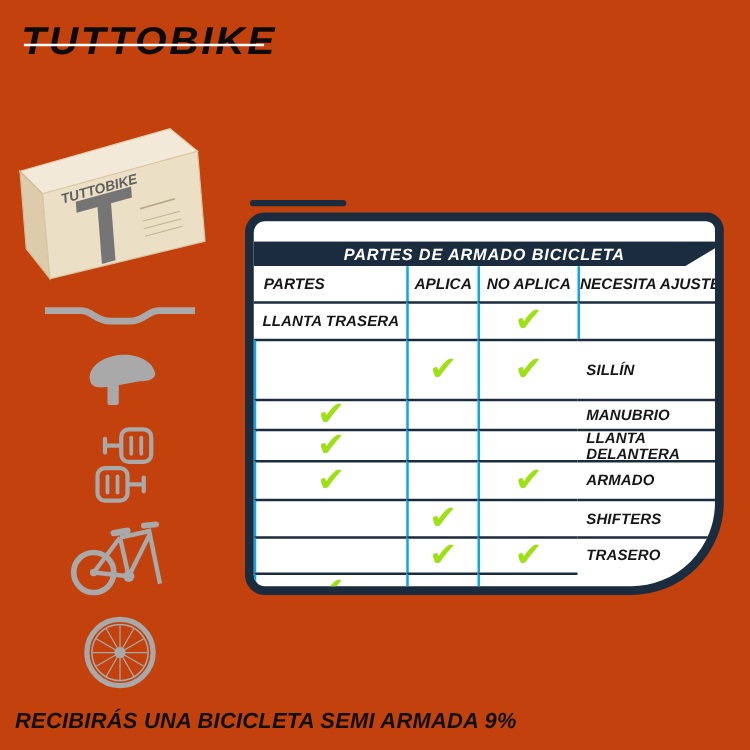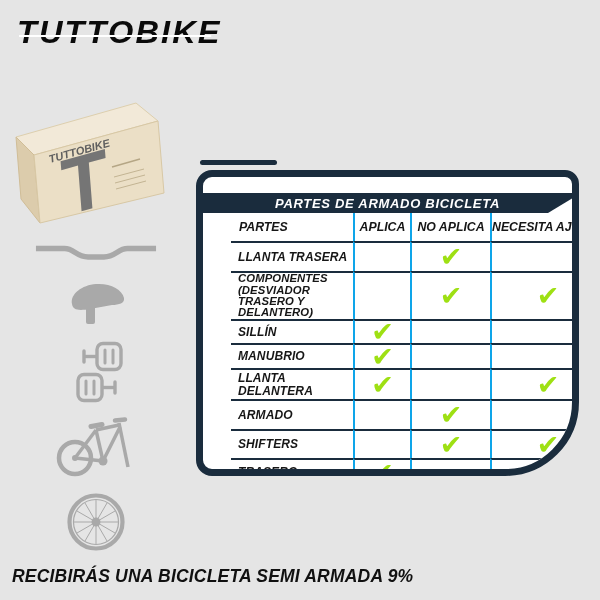--- a/index.html
+++ b/index.html
@@ -1,17 +1,17 @@
 <!DOCTYPE html>
 <html><head>
 <meta charset="utf-8">
 <style>
   html,body{margin:0;padding:0;}
   body{font-family:"Liberation Sans","DejaVu Sans",sans-serif;background:#ffffff;}
-  .canvas{position:relative;width:600px;height:600px;background:#e5e5e5;overflow:hidden;}
+  .canvas{position:relative;width:600px;height:600px;background:#c2410c;overflow:hidden;}
 
   
   .logo{
     position:absolute;left:17px;top:15px;
     font-size:31px;font-weight:900;font-style:italic;
     letter-spacing:2px;color:#0b0b0b;white-space:nowrap;
     transform:scaleX(1.05);transform-origin:left center;
   }
   .logo::after{ 
     content:"";position:absolute;left:2px;right:10px;top:56%;height:2px;background:#ffffff;
@@ -52,21 +52,20 @@
     margin-top:16px;
   }
   .band span{
     color:#ffffff;font-size:13px;font-weight:800;font-style:italic;letter-spacing:.7px;
     white-space:nowrap;
   }
   .grid{
     display:grid;height:calc(100% - 20px);
     grid-template-columns:122px 57px 80px 1fr;
     grid-template-rows:28px 30px 48px 24px 25px 31px 30px 29px 1fr;
-    padding-left:28px;
   }
   .cell{
     display:flex;align-items:center;
     font-style:italic;font-weight:800;color:#161616;
     overflow:visible;
   }
   .bl{border-left:2px solid #0ea5e9;}
   .bt{border-top:2px solid #1a2c3d;}
   .lbl{padding-left:7px;font-size:12px;line-height:12.5px;letter-spacing:.1px;}
   .lbl.small{font-size:11.3px;line-height:11.3px;}
@@ -191,21 +190,20 @@
       <div class="cell chk bt bl">
           <span class="check"></span>
         </div>
       <div class="cell chk bt bl">
           <span class="check">✔</span>
         </div>
       <div class="cell chk bt bl">
           <span class="check"></span>
         </div>
 
-      <div class="cell lbl small bt">COMPONENTES (DESVIADOR TRASERO Y DELANTERO)</div>
       <div class="cell chk bt bl">
           <span class="check"></span>
         </div>
       <div class="cell chk bt bl">
           <span class="check">✔</span>
         </div>
       <div class="cell chk bt bl">
           <span class="check">✔</span>
         </div>
 

